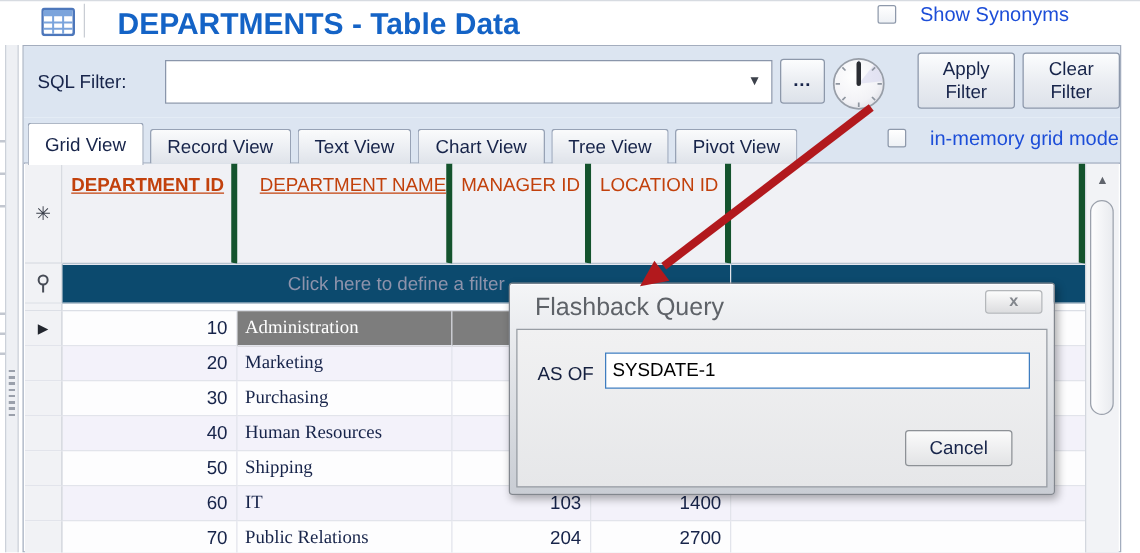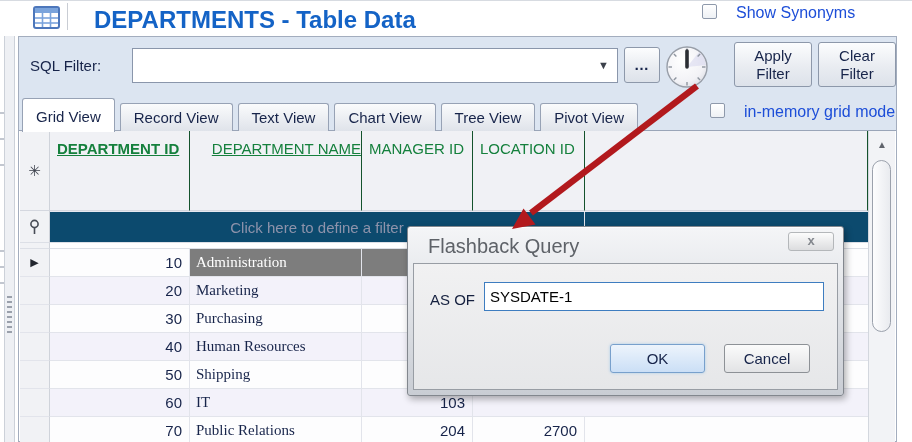--- a/index.html
+++ b/index.html
@@ -39,21 +39,21 @@
   .tab { height:28px; padding:5px 13px 0; border:1px solid #97a2b5; border-bottom:none; border-radius:3px 3px 0 0; background:linear-gradient(#fafbfc,#dfe3ea); white-space:nowrap; }
   .tab.active { height:34px; padding-top:9px; background:#fff; margin-bottom:-1px; z-index:3; position:relative; }
 
   
   .grid { left:20px; top:131px; width:848px; height:311px; background:#fff; }
   .grow { display:flex; }
   .cell { border-right:1px solid #e2e4eb; border-bottom:1px solid #e2e4eb; overflow:hidden; white-space:nowrap; }
   .ind { width:30px; background:#f1f2f5; border-right:1px solid #cfd3da; border-bottom:1px solid #e2e4eb; display:flex; align-items:center; justify-content:center; color:#3a3f4a; }
   .c-id { width:140px; } .c-name { width:172px;text-align:right; } .c-mgr { width:111px; } .c-loc { width:112px; } .c-rest { flex:1; border-right:none; }
   .hrow { height:80px; }
-  .hcell { background:#f0f1f5; border-right:1px solid #14532d; border-bottom:1px solid #d4d7df; padding:9px 0 0 7px; color:#15803d; }
+  .hcell { background:#f0f1f5; border-right:5px solid #14532d; border-bottom:1px solid #d4d7df; padding:9px 0 0 7px; color:#c2410c; }
   .hcell.u { text-decoration:underline; }
   .hcell.b { font-weight:bold; }
   .frow { height:32px; }
   .fcell { background:#0c4a6e; border-bottom:1px solid #dcdfe6; border-top:1px solid #e6e8f0; }
   .fprompt { width:535px; display:flex; align-items:center; justify-content:center; color:#8e93ab; }
   .sprow { height:6px; }
   .sprow .cell, .sprow .ind { border-bottom:1px solid #dcdfe6; }
   .drow { height:28px; align-items:stretch; }
   .drow .cell { display:flex; align-items:center; }
   .num { justify-content:flex-end; padding-right:7px; }
@@ -219,20 +219,21 @@
     <div class="cell txt c-name">Shipping</div>
     <div class="cell num c-mgr"></div>
     <div class="cell num c-loc"></div>
     <div class="cell c-rest"></div>
   </div>
   <div class="grow drow stripe">
     <div class="ind"></div>
     <div class="cell num c-id">60</div>
     <div class="cell txt c-name">IT</div>
     <div class="cell num c-mgr">103</div>
+    <div class="cell num c-loc">1400</div>
     <div class="cell c-rest"></div>
   </div>
   <div class="grow drow plain">
     <div class="ind"></div>
     <div class="cell num c-id">70</div>
     <div class="cell txt c-name">Public Relations</div>
     <div class="cell num c-mgr">204</div>
     <div class="cell num c-loc">2700</div>
     <div class="cell c-rest"></div>
   </div>
@@ -242,21 +243,20 @@
   <div class="vs-up">▲</div>
   <div class="vs-thumb"></div>
 </div>
 
 <div class="abs dialog">
   <div class="dlg-title">Flashback Query</div>
   <div class="dlg-close">x</div>
   <div class="dlg-content">
     <div class="asof">AS OF</div>
     <input class="asof-input" value="SYSDATE-1" style="">
-    <div class="btn ok-btn">OK</div>
     <div class="btn cancel-btn">Cancel</div>
   </div>
 </div>
 
 <svg class="abs arrow-svg">
   <line x1="697" y1="86" x2="531" y2="213" stroke="#b2191d" stroke-width="6.5"></line>
   <polygon points="512,229 523.5,208.5 535.5,224.5" fill="#b2191d"></polygon>
 </svg>
 
 </body></html>

